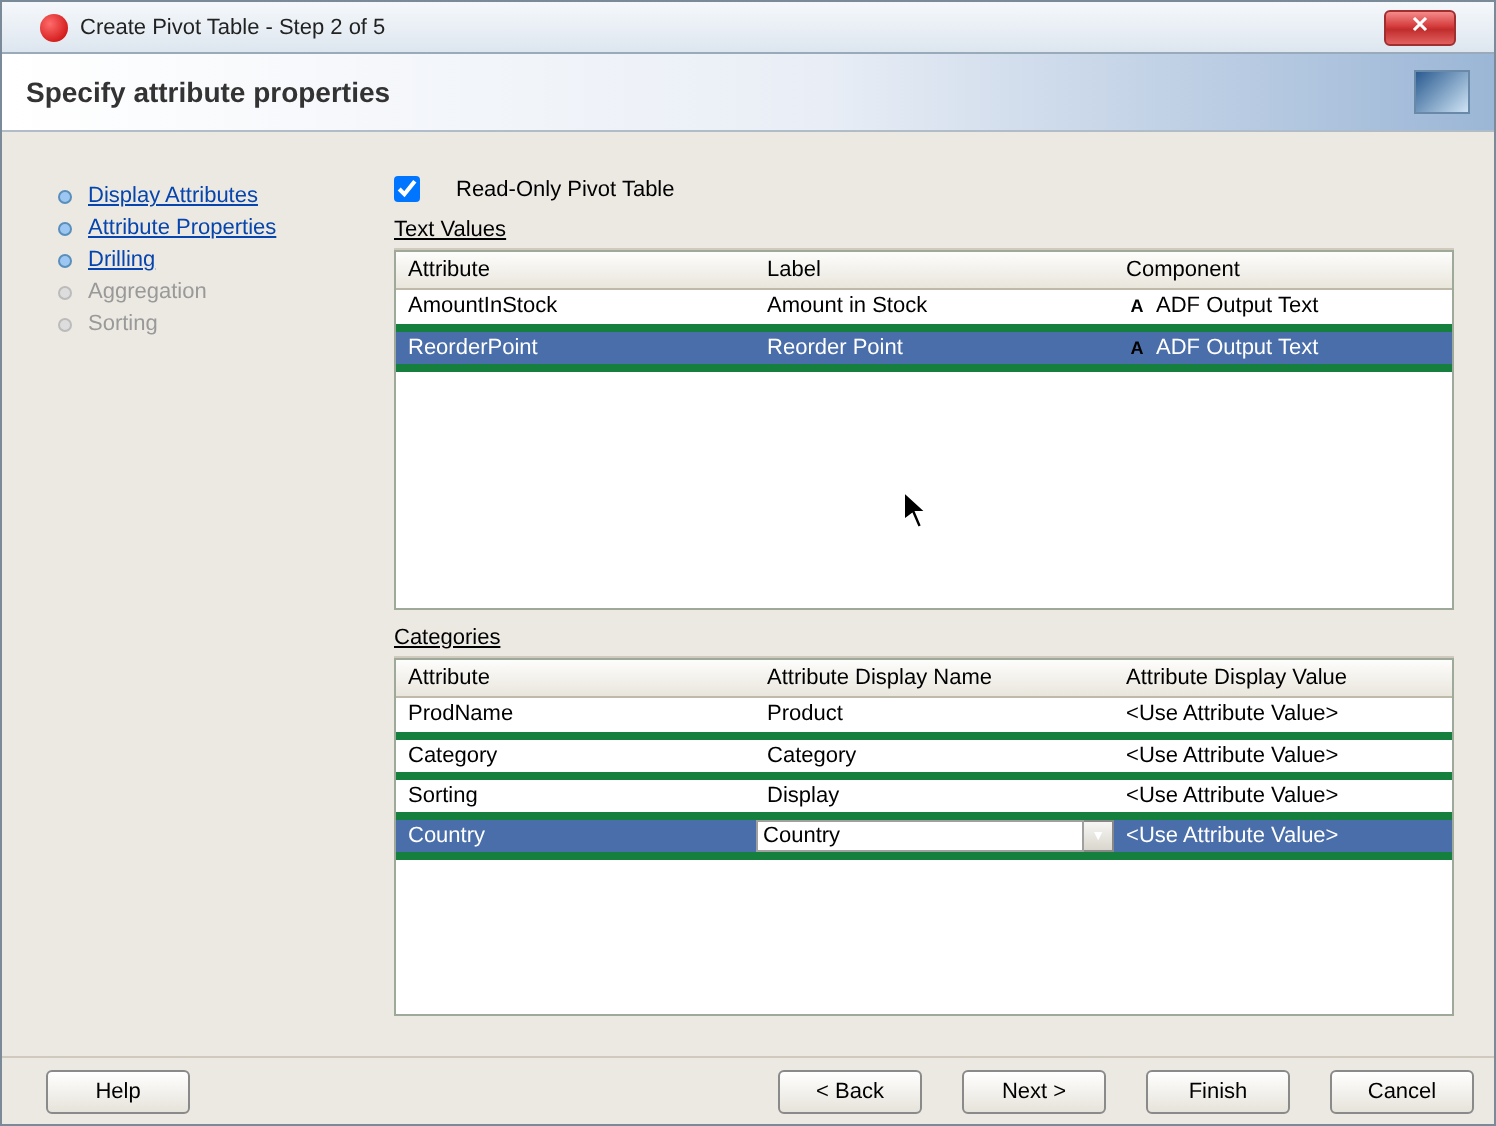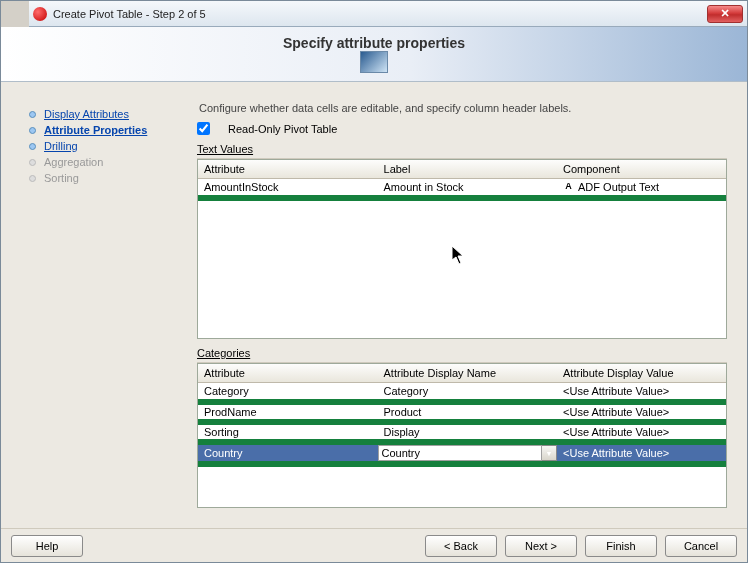--- a/index.html
+++ b/index.html
@@ -1,68 +1,68 @@
 <!DOCTYPE html>
 <html><head>
 <meta charset="utf-8">
 <style>
   * { box-sizing: border-box; }
   html, body { margin: 0; padding: 0; font-family: Tahoma, Arial, sans-serif; font-size: 11px; }
   body { width: 748px; height: 563px; background: #d4d0c8; display: flex; flex-direction: column; border: 1px solid #7a8a99; }
 
   
-  .titlebar { height: 26px; background: linear-gradient(to bottom, #f5f8fb, #dde6ef); display: flex; align-items: center; padding: 0 4px; border-bottom: 1px solid #9ab; margin-left: 28px; }
+  .titlebar { height: 26px; background: linear-gradient(to bottom, #f5f8fb, #dde6ef); display: flex; align-items: center; padding: 0 19px; border-bottom: 1px solid #9ab; }
   .titlebar .app-icon { width: 14px; height: 14px; border-radius: 50%; background: radial-gradient(circle at 35% 35%, #ff6b6b, #c40000); margin-right: 6px; }
   .titlebar .title { flex: 1; color: #222; }
   .titlebar .close-btn { width: 36px; height: 18px; background: linear-gradient(to bottom, #f58a8a, #d43b3b 45%, #c12d2d 55%, #e26060); border: 1px solid #a03030; border-radius: 3px; display: flex; align-items: center; justify-content: center; }
   .titlebar .close-x { color: #fff; font-weight: bold; font-size: 11px; line-height: 1; }
 
   
-  .headerband { background: linear-gradient(to right, #ffffff 0%, #e9eef6 55%, #9bb6d6 100%); padding: 8px 12px; display: flex; align-items: center; justify-content: space-between; border-bottom: 1px solid #b0bdc9; flex-direction: column; }
+  .headerband { background: linear-gradient(to right, #ffffff 0%, #e9eef6 55%, #9bb6d6 100%); padding: 8px 12px; display: flex; align-items: center; justify-content: space-between; border-bottom: 1px solid #b0bdc9; }
   .headerband .step-title { font-size: 14px; font-weight: bold; color: #333; }
   .headerband .ornament { width: 28px; height: 22px; background: linear-gradient(135deg, #2a5b90, #cfe4f5); border: 1px solid #6a89a8; }
 
   
   .main { flex: 1; display: flex; background: #ece9e2; padding: 20px; gap: 6px; overflow: hidden; }
 
   
   .leftnav { width: 170px; padding: 4px 2px; }
   .nav-item { display: flex; align-items: center; gap: 4px; padding: 2px 0; }
   .nav-bullet { width: 7px; height: 7px; border-radius: 50%; background: #9cc7f2; border: 1px solid #5a8fbc; margin: 0 4px 0 6px; flex-shrink: 0; }
   .nav-label { color: #0645ad; text-decoration: underline; cursor: pointer; }
-  .nav-label.bold { font-weight: bold; }
+  .nav-label.bold { font-weight: normal; }
   .nav-label.disabled { color: #999; text-decoration: none; cursor: default; }
 
   
   .content { flex: 1; display: flex; flex-direction: column; background: #ece9e2; overflow: hidden; }
   .instr { color: #444; padding: 0 2px 6px; }
   .checkrow { display: flex; align-items: center; gap: 18px; padding: 2px 0 6px; }
   .checkrow input { margin: 0; }
   .section-label { font-weight: normal; color: #000; text-decoration: underline; padding: 2px 0 3px; border-bottom: 1px solid #cfcabd; }
 
   .pane { border: 1px solid #9ea99a; background: #fff; overflow: hidden; display: flex; flex-direction: column; }
   .pane.top { height: 180px; margin-bottom: 6px; }
   .pane.bottom { flex: 1; min-height: 120px; }
 
   table.grid { width: 100%; border-collapse: collapse; table-layout: fixed; }
   table.grid th { text-align: left; font-weight: normal; background: linear-gradient(to bottom, #fdfdfc, #e9e6dc); border-bottom: 1px solid #bfb9aa; padding: 2px 6px; height: 18px; }
-  table.grid td { padding: 1px 6px; height: 20px; border-bottom: 6px solid #15803d; }
+  table.grid td { padding: 1px 6px; height: 20px; border-bottom: 4px solid #15803d; }
   table.grid tr.selected td { background: #4a6ea9; color: #fff; }
   .comp-cell { display: flex; align-items: center; gap: 4px; }
   .aicon { display: inline-block; width: 11px; height: 11px; font-weight: bold; font-size: 9px; line-height: 11px; text-align: center; color: #000; }
 
   
   .editcell { display: flex; align-items: center; height: 100%; }
   .editcell .inner { flex: 1; border: 1px solid #a0a0a0; background: #fff; color: #000; padding: 0 3px; height: 16px; line-height: 14px; }
   .editcell .dd { width: 15px; height: 16px; border: 1px solid #888; border-left: none; background: linear-gradient(#f6f6f4,#d9d6cc); display: flex; align-items: center; justify-content: center; font-size: 7px; }
 
   
   .footer { height: 34px; background: #ece9e2; border-top: 1px solid #cfcabd; display: flex; align-items: center; padding: 0 10px; gap: 8px; }
   .footer .spacer { flex: 1; }
-  .btn { min-width: 72px; height: 22px; border: 1px solid #8a8a8a; background: linear-gradient(to bottom, #ffffff, #e6e3da); border-radius: 3px; padding: 0 10px; cursor: pointer; font: inherit; }
+  .btn { min-width: 72px; height: 22px; border: 1px solid #8a8a8a; background: linear-gradient(to bottom, #ffffff, #e6e3da); border-radius: 3px; padding: 0 10px; cursor: pointer; font: inherit; margin-left: 12px; }
   .btn.help { min-width: 72px; }
 
   
   .cursor { position: absolute; pointer-events: none; }
 </style>
 </head>
 <body>
 
 <div class="titlebar">
   <div class="app-icon"></div>
@@ -96,21 +96,20 @@
       <span class="nav-bullet" style="background:#ddd;border-color:#bbb"></span>
       <span class="nav-label disabled">Aggregation</span>
     </div>
     <div class="nav-item">
       <span class="nav-bullet" style="background:#ddd;border-color:#bbb"></span>
       <span class="nav-label disabled">Sorting</span>
     </div>
   </div>
 
   <div class="content">
-    <div class="instr">Configure whether data cells are editable, and specify column header labels.</div>
     <div class="checkrow">
       <input type="checkbox" checked="" style="">
       <span>Read-Only Pivot Table</span>
     </div>
 
     <div class="section-label">Text Values</div>
     <div class="pane top">
       <table class="grid">
         <colgroup>
             <col style="width:34%">
@@ -128,20 +127,30 @@
             <tr>
               <td>AmountInStock</td>
               <td>Amount in Stock</td>
               <td>
                 <span class="comp-cell">
                   <span class="aicon">A</span>
                   <span>ADF Output Text</span>
                 </span>
               </td>
             </tr>
+            <tr class="selected">
+              <td>ReorderPoint</td>
+              <td>Reorder Point</td>
+              <td>
+                <span class="comp-cell">
+                  <span class="aicon">A</span>
+                  <span>ADF Output Text</span>
+                </span>
+              </td>
+            </tr>
           </tbody>
       </table>
     </div>
 
     <div class="section-label">Categories</div>
     <div class="pane bottom">
       <table class="grid">
         <colgroup>
             <col style="width:34%">
             <col style="width:34%">
@@ -149,27 +158,27 @@
           </colgroup>
         <thead>
           <tr>
             <th>Attribute</th>
             <th>Attribute Display Name</th>
             <th>Attribute Display Value</th>
           </tr>
         </thead>
         <tbody id="cat-body">
             <tr>
+              <td>ProdName</td>
+              <td>Product</td>
+              <td>&lt;Use Attribute Value&gt;</td>
+            </tr>
+            <tr>
               <td>Category</td>
               <td>Category</td>
-              <td>&lt;Use Attribute Value&gt;</td>
-            </tr>
-            <tr>
-              <td>ProdName</td>
-              <td>Product</td>
               <td>&lt;Use Attribute Value&gt;</td>
             </tr>
             <tr>
               <td>Sorting</td>
               <td>Display</td>
               <td>&lt;Use Attribute Value&gt;</td>
             </tr>
             <tr class="selected">
               <td>Country</td>
               <td style="padding: 0px;">

